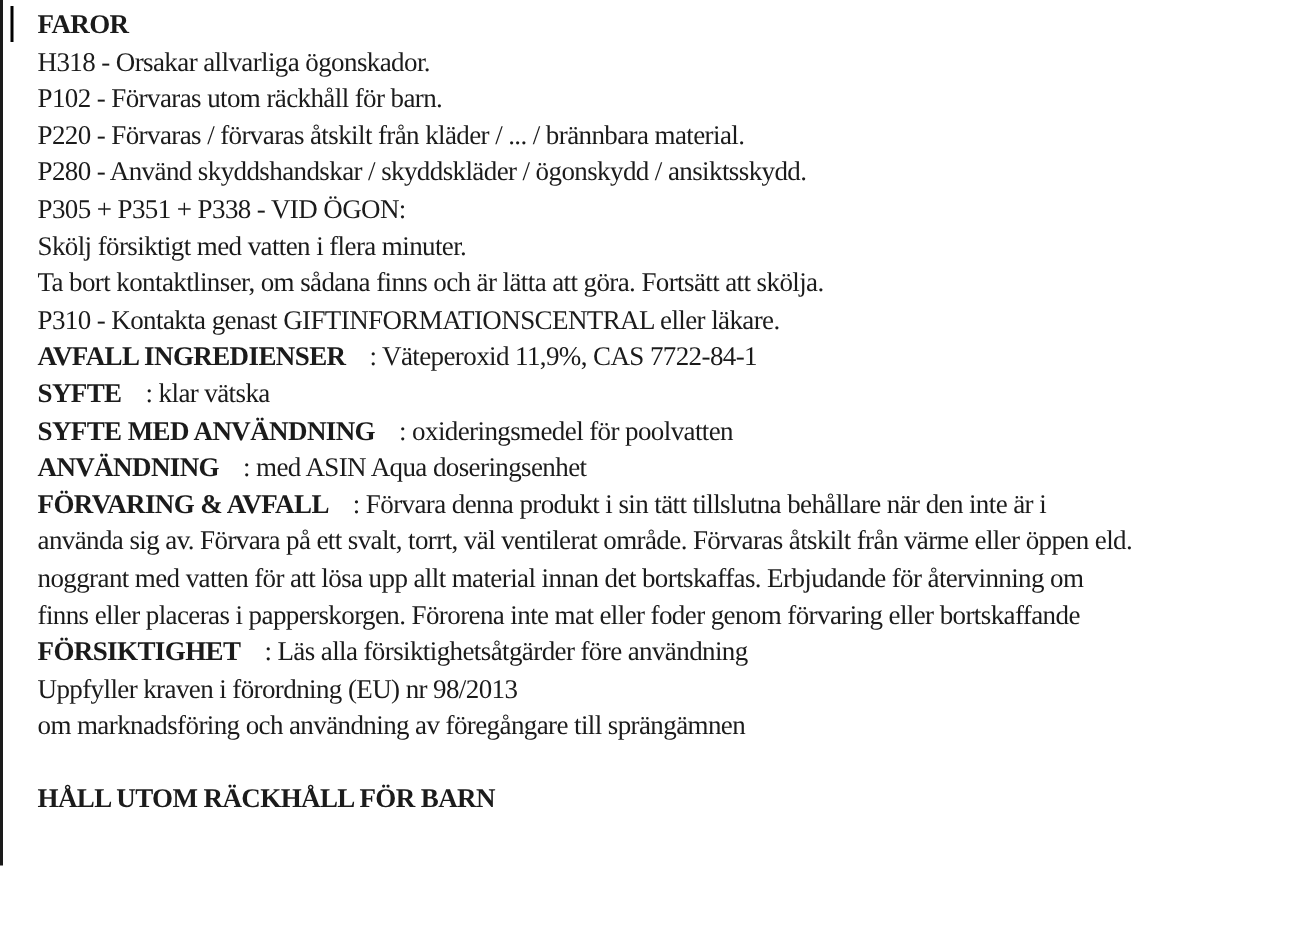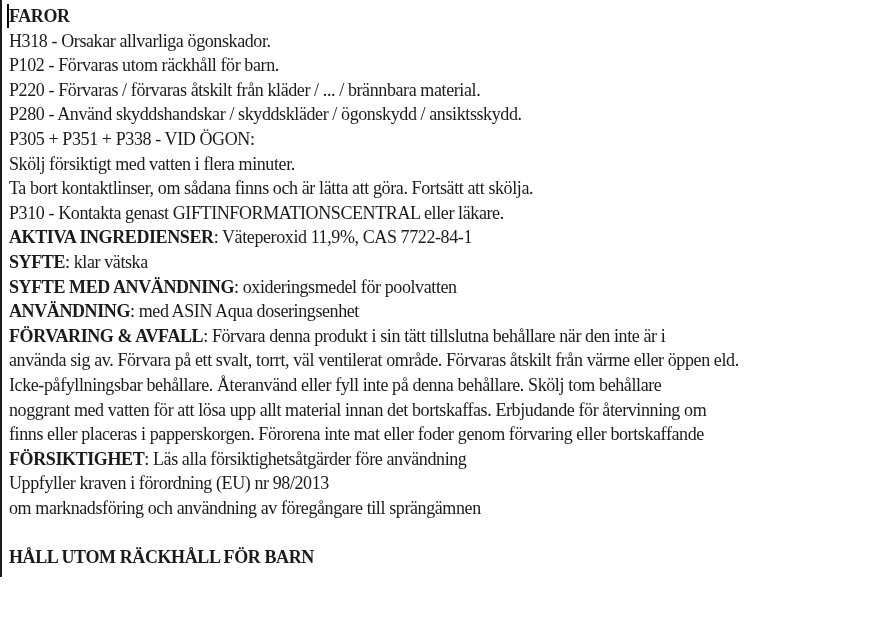--- a/index.html
+++ b/index.html
@@ -38,46 +38,45 @@
     top: 4px;
     width: 856px;
   }
   .line {
     white-space: nowrap;
     height: 24.6px;
     line-height: 24.6px;
     font-size: 18px;
     letter-spacing: -0.4px;
   }
-  .seg { font-weight: normal; }
+  .seg { font-weight: normal; margin-left: 16px; }
   .seg.bold { font-weight: bold; }
 </style>
 </head>
 <body>
 
 <div class="page">
   <div class="edge-line"></div>
   <div class="caret"></div>
   <div class="text-block" id="text-block">
       <div class="line"><span class="seg bold">FAROR</span></div>
       <div class="line"><span class="seg">H318 - Orsakar allvarliga ögonskador.</span></div>
       <div class="line"><span class="seg">P102 - Förvaras utom räckhåll för barn.</span></div>
       <div class="line"><span class="seg">P220 - Förvaras / förvaras åtskilt från kläder / ... / brännbara material.</span></div>
       <div class="line"><span class="seg">P280 - Använd skyddshandskar / skyddskläder / ögonskydd / ansiktsskydd.</span></div>
       <div class="line"><span class="seg">P305 + P351 + P338 - VID ÖGON:</span></div>
       <div class="line"><span class="seg">Skölj försiktigt med vatten i flera minuter.</span></div>
       <div class="line"><span class="seg">Ta bort kontaktlinser, om sådana finns och är lätta att göra. Fortsätt att skölja.</span></div>
       <div class="line"><span class="seg">P310 - Kontakta genast GIFTINFORMATIONSCENTRAL eller läkare.</span></div>
-      <div class="line"><span class="seg bold">AKTIVA INGREDIENSER</span><span class="seg">: Väteperoxid 11,9%, CAS 7722-84-1</span></div>
+      <div class="line"><span class="seg bold">AVFALL INGREDIENSER</span><span class="seg">: Väteperoxid 11,9%, CAS 7722-84-1</span></div>
       <div class="line"><span class="seg bold">SYFTE</span><span class="seg">: klar vätska</span></div>
       <div class="line"><span class="seg bold">SYFTE MED ANVÄNDNING</span><span class="seg">: oxideringsmedel för poolvatten</span></div>
       <div class="line"><span class="seg bold">ANVÄNDNING</span><span class="seg">: med ASIN Aqua doseringsenhet</span></div>
       <div class="line"><span class="seg bold">FÖRVARING &amp; AVFALL</span><span class="seg">: Förvara denna produkt i sin tätt tillslutna behållare när den inte är i</span></div>
       <div class="line"><span class="seg">använda sig av. Förvara på ett svalt, torrt, väl ventilerat område. Förvaras åtskilt från värme eller öppen eld.</span></div>
-      <div class="line"><span class="seg">Icke-påfyllningsbar behållare. Återanvänd eller fyll inte på denna behållare. Skölj tom behållare</span></div>
       <div class="line"><span class="seg">noggrant med vatten för att lösa upp allt material innan det bortskaffas. Erbjudande för återvinning om</span></div>
       <div class="line"><span class="seg">finns eller placeras i papperskorgen. Förorena inte mat eller foder genom förvaring eller bortskaffande</span></div>
       <div class="line"><span class="seg bold">FÖRSIKTIGHET</span><span class="seg">: Läs alla försiktighetsåtgärder före användning</span></div>
       <div class="line"><span class="seg">Uppfyller kraven i förordning (EU) nr 98/2013</span></div>
       <div class="line"><span class="seg">om marknadsföring och användning av föregångare till sprängämnen</span></div>
       <div class="line">&nbsp;</div>
       <div class="line"><span class="seg bold">HÅLL UTOM RÄCKHÅLL FÖR BARN</span></div>
     </div>
 </div>
 

